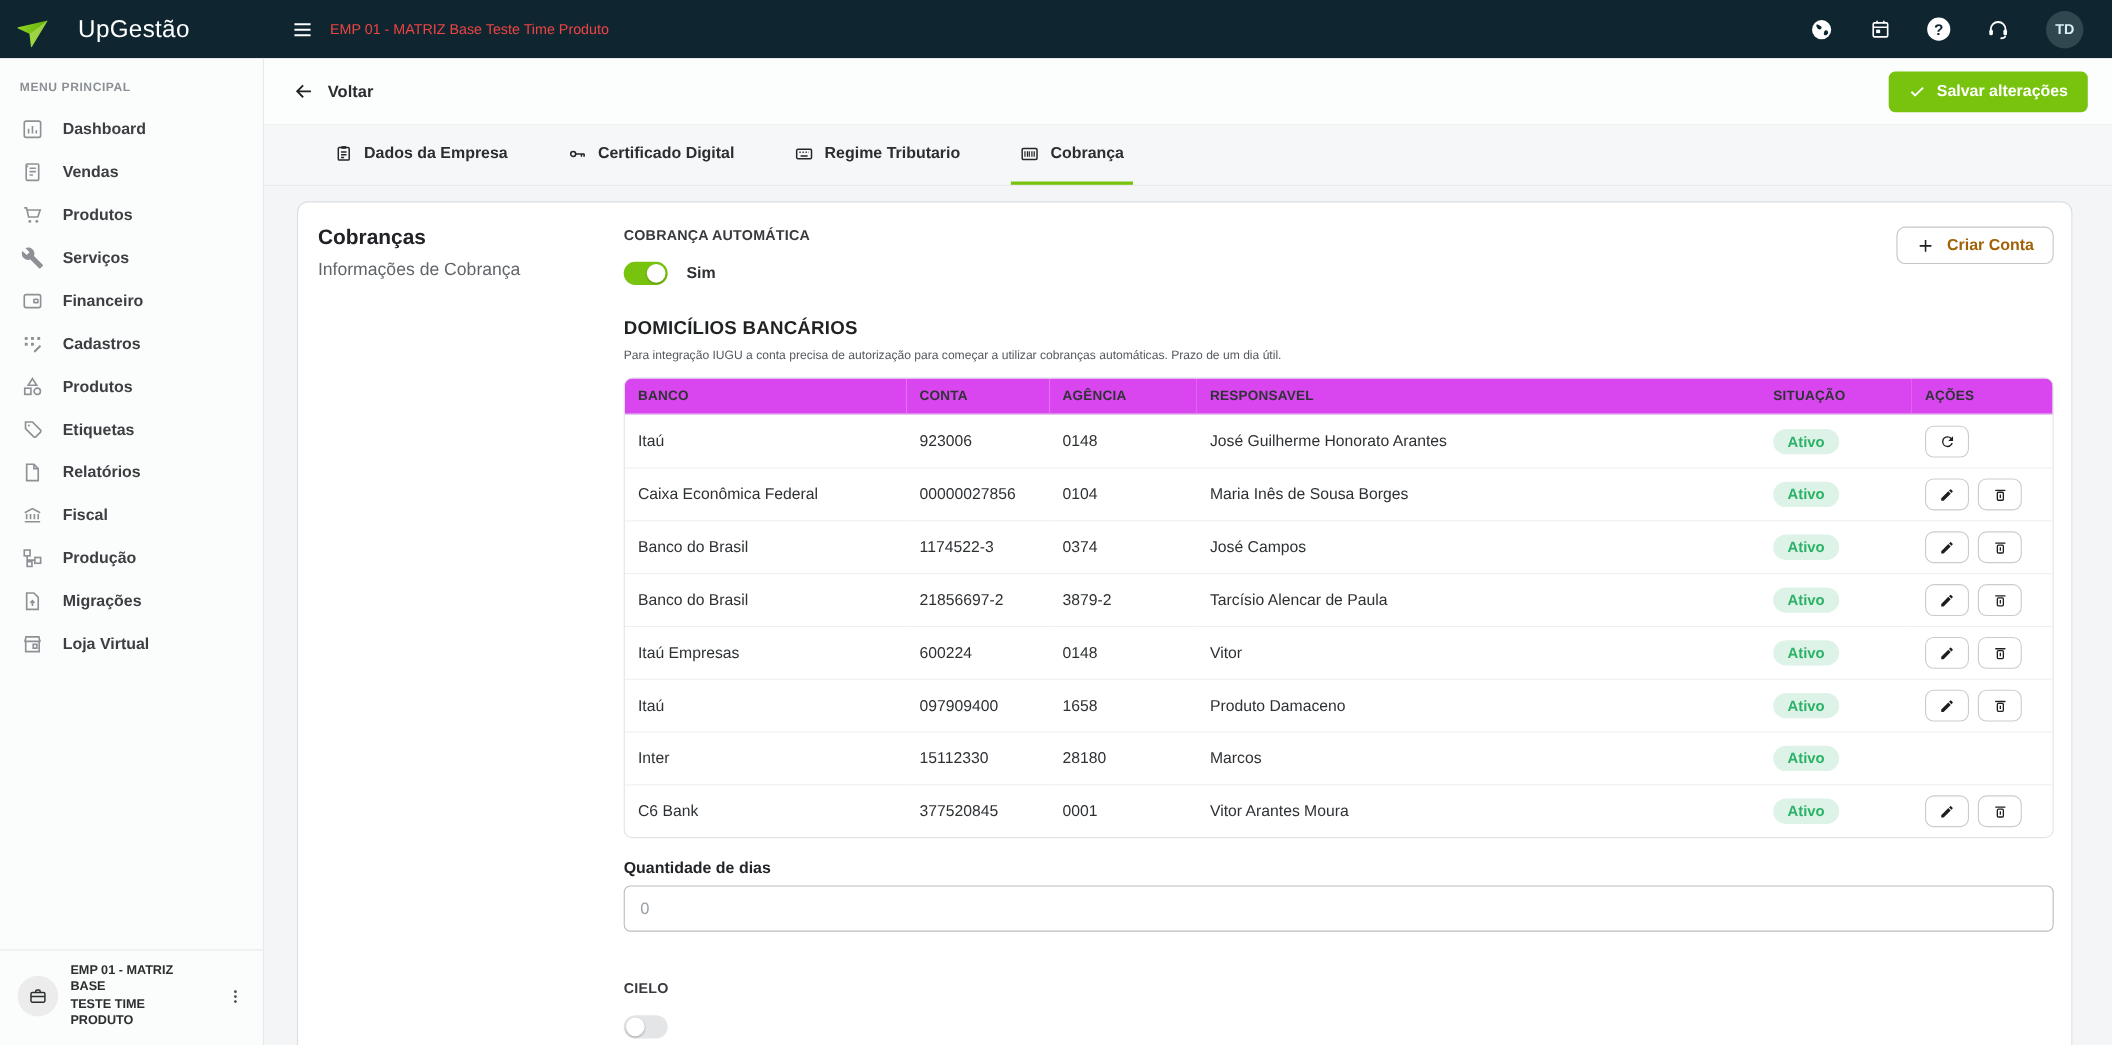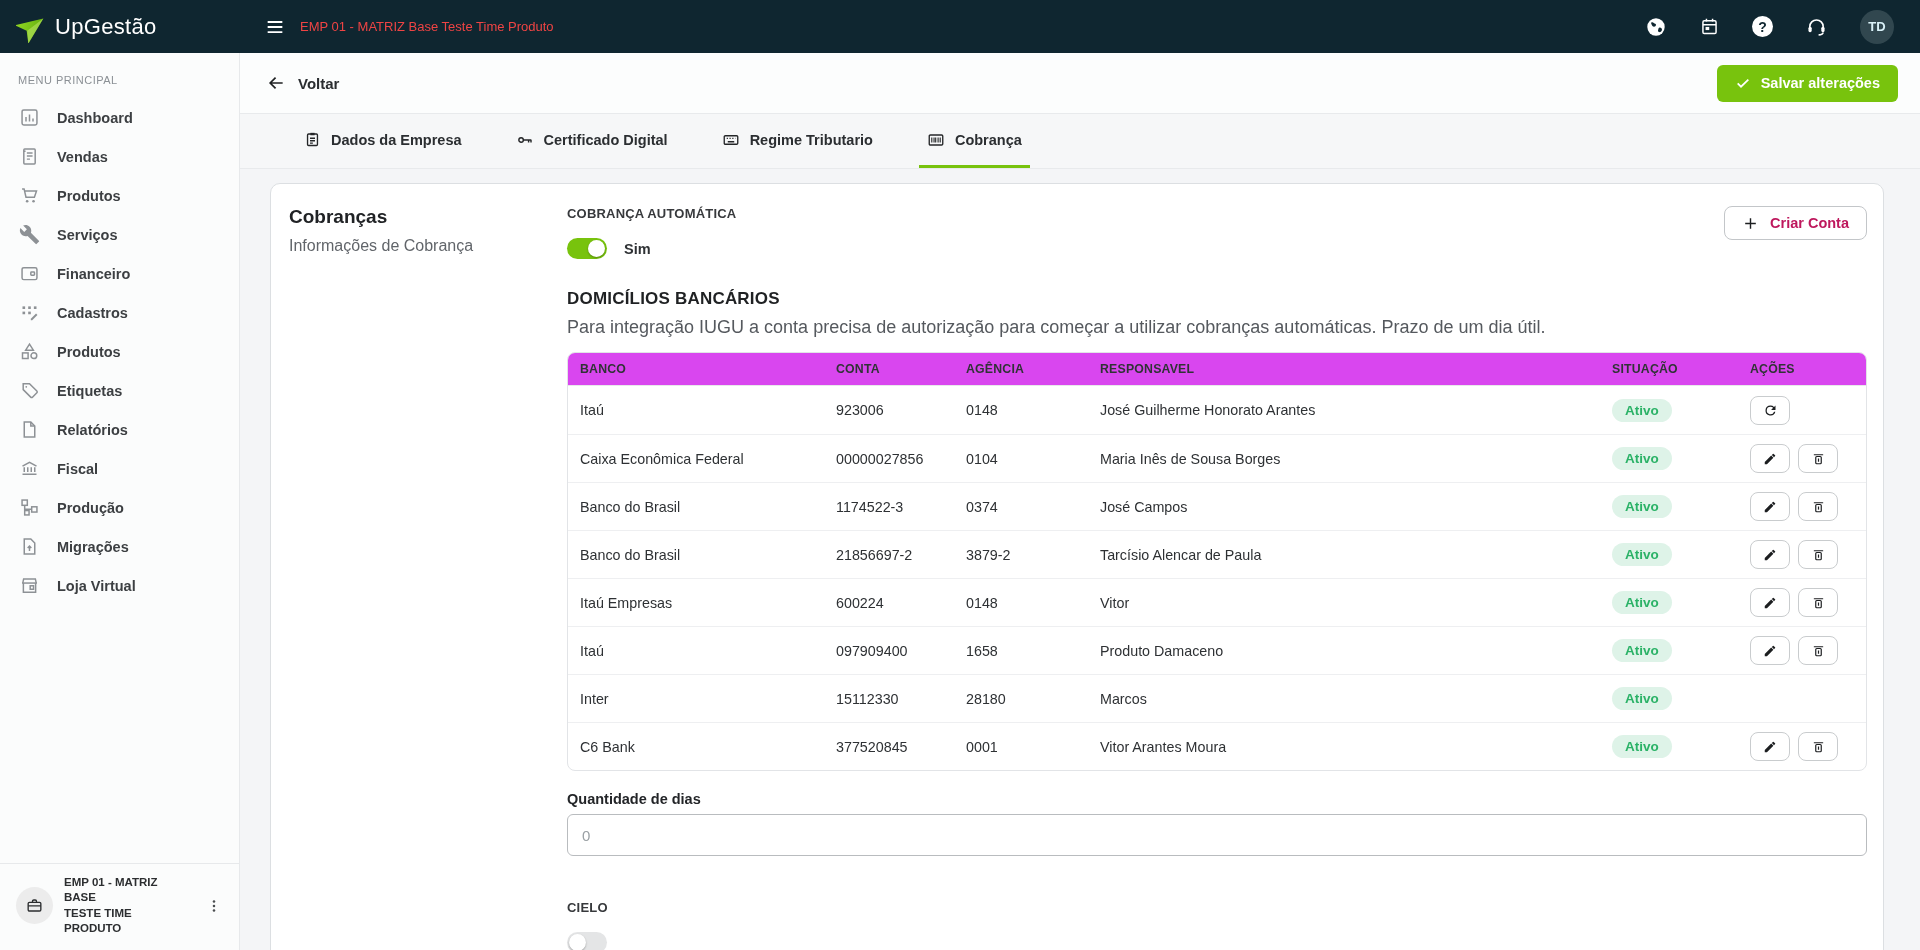--- a/index.html
+++ b/index.html
@@ -5,36 +5,36 @@
   * { box-sizing: border-box; margin: 0; padding: 0; }
   html,body { width:1920px; height:950px; overflow:hidden; }
   body { font-family:"Liberation Sans", sans-serif; background:#f4f5f7; color:#2e3134; }
   :root{
     --topbar:#0f2630; --accent:#78c30d; --status:#2bb267; --status-bg:#def3e8;
     --border:#e3e5e8; --muted:#62666b; --icon-gray:#8d9195;
   }
 
   
   .topbar{ height:53px; background:var(--topbar); display:flex; align-items:center; }
-  .brand{ width:240px; display:flex; align-items:center; gap:6px; padding-left:16px; flex:0 0 240px;}
+  .brand{ width:240px; display:flex; align-items:center; gap:22px; padding-left:16px; flex:0 0 240px;}
   .brand-name{ color:#fff; font-size:22px; letter-spacing:.3px; }
   .hamburger{ background:none;border:none; margin-left:24px; cursor:pointer; display:flex; }
   .page-title{ color:#ef4444; font-size:13px; font-weight:normal; margin-left:14px; white-space:nowrap; }
   .topbar-right{ margin-left:auto; display:flex; align-items:center; gap:32px; padding-right:26px; }
   .tb-icon-btn{ background:none;border:none;cursor:pointer; display:flex; align-items:center; }
   .help-circle{ width:21px;height:21px;border-radius:50%;background:#fff;color:var(--topbar);
     font-weight:bold;font-size:14px;display:flex;align-items:center;justify-content:center;}
   .avatar{ width:34px;height:34px;border-radius:50%;background:#31474f;color:#d9f1f8;
     font-size:13px;font-weight:bold;display:flex;align-items:center;justify-content:center; cursor:pointer; border:none;}
 
   
   .shell{ display:flex; height:897px; }
   .sidebar{ width:240px; flex:0 0 240px; background:#fbfcfc; border-right:1px solid #e7e9eb;
     display:flex; flex-direction:column; }
-  .menu-label{ font-size:11px; color:#8b9095; letter-spacing:.5px; padding:21px 0 12px 18px; font-weight:normal;}
+  .menu-label{ font-size:11px; color:#8b9095; letter-spacing:.5px; padding:21px 0 12px 18px; font-weight:bold;}
   .side-item{ display:flex; align-items:center; gap:17px; height:39px; padding-left:19px; cursor:pointer; }
   .side-icon{ width:21px; height:21px; color:var(--icon-gray); display:flex; }
   .side-label{ font-size:14.5px; color:#3c3f42; font-weight:bold; }
   .side-spacer{ flex:1; }
   .sidebar-footer{ border-top:1px solid #e7e9eb; display:flex; align-items:center; padding:11px 14px 13px 16px; gap:11px;}
   .foot-avatar{ width:37px;height:37px;border-radius:50%;background:#ececec;display:flex;align-items:center;justify-content:center; flex:0 0 37px;}
   .foot-name{ font-size:11.5px; font-weight:bold; color:#2c2e30; line-height:1.35; flex:1;}
   .foot-name span{ display:block; }
   .kebab{ background:none;border:none;cursor:pointer; display:flex; padding:2px;}
 
@@ -66,24 +66,24 @@
   .small-label{ font-size:13px; font-weight:bold; color:#37393c; letter-spacing:.2px;}
   .toggle-row{ display:flex; align-items:center; gap:17px; margin-top:17px; }
   .toggle{ width:40px; height:21px; border-radius:12px; background:#e4e5e6; border:none; position:relative; cursor:pointer;}
   .toggle::after{ content:""; position:absolute; top:2px; left:2px; width:17px; height:17px; border-radius:50%;
     background:#fff; box-shadow:0 1px 2px rgba(0,0,0,.3); }
   .toggle.on{ background:var(--accent); }
   .toggle.on::after{ left:21px; }
   .toggle-value{ font-size:14.5px; font-weight:bold; color:#2e3134; }
   .create-btn{ margin-left:auto; background:#fff; border:1px solid #c3c6c9; border-radius:8px;
     height:34px; padding:0 17px; display:flex; align-items:center; gap:11px; cursor:pointer;
-    font-size:14.5px; font-weight:bold; color:#be185d; font-family:inherit; }
+    font-size:14.5px; font-weight:bold; color:#a16207; font-family:inherit; }
 
   .section-heading{ font-size:17px; font-weight:bold; color:#1f2123; margin-top:30px; letter-spacing:.2px;}
-  .section-desc{ font-size:18px; color:#55595e; margin-top:8px; }
+  .section-desc{ font-size:11px; color:#55595e; margin-top:8px; }
 
   .bank-table{ width:100%; border:1px solid #e2e4e7; border-radius:8px; margin-top:14px;
     border-collapse:separate; border-spacing:0; overflow:hidden; table-layout:fixed; }
   .bank-table thead th{ background:#d946ef; text-align:left; font-size:12.3px; color:#303336;
     height:33px; padding:0 12px; font-weight:bold; letter-spacing:.2px; border-bottom:1px solid #e7e8ea;}
   .bank-table tbody td{ height:48px; padding:0 12px; font-size:14.3px; color:#2e3134; }
   .bank-table tbody tr + tr td{ border-top:1px solid #eeefF1; }
   .col-banco{width:256px;} .col-conta{width:130px;} .col-agencia{width:134px;}
   .col-resp{width:auto;} .col-sit{width:138px;} .col-acoes{width:128px;}
   .badge{ display:inline-block; background:var(--status-bg); color:var(--status);

